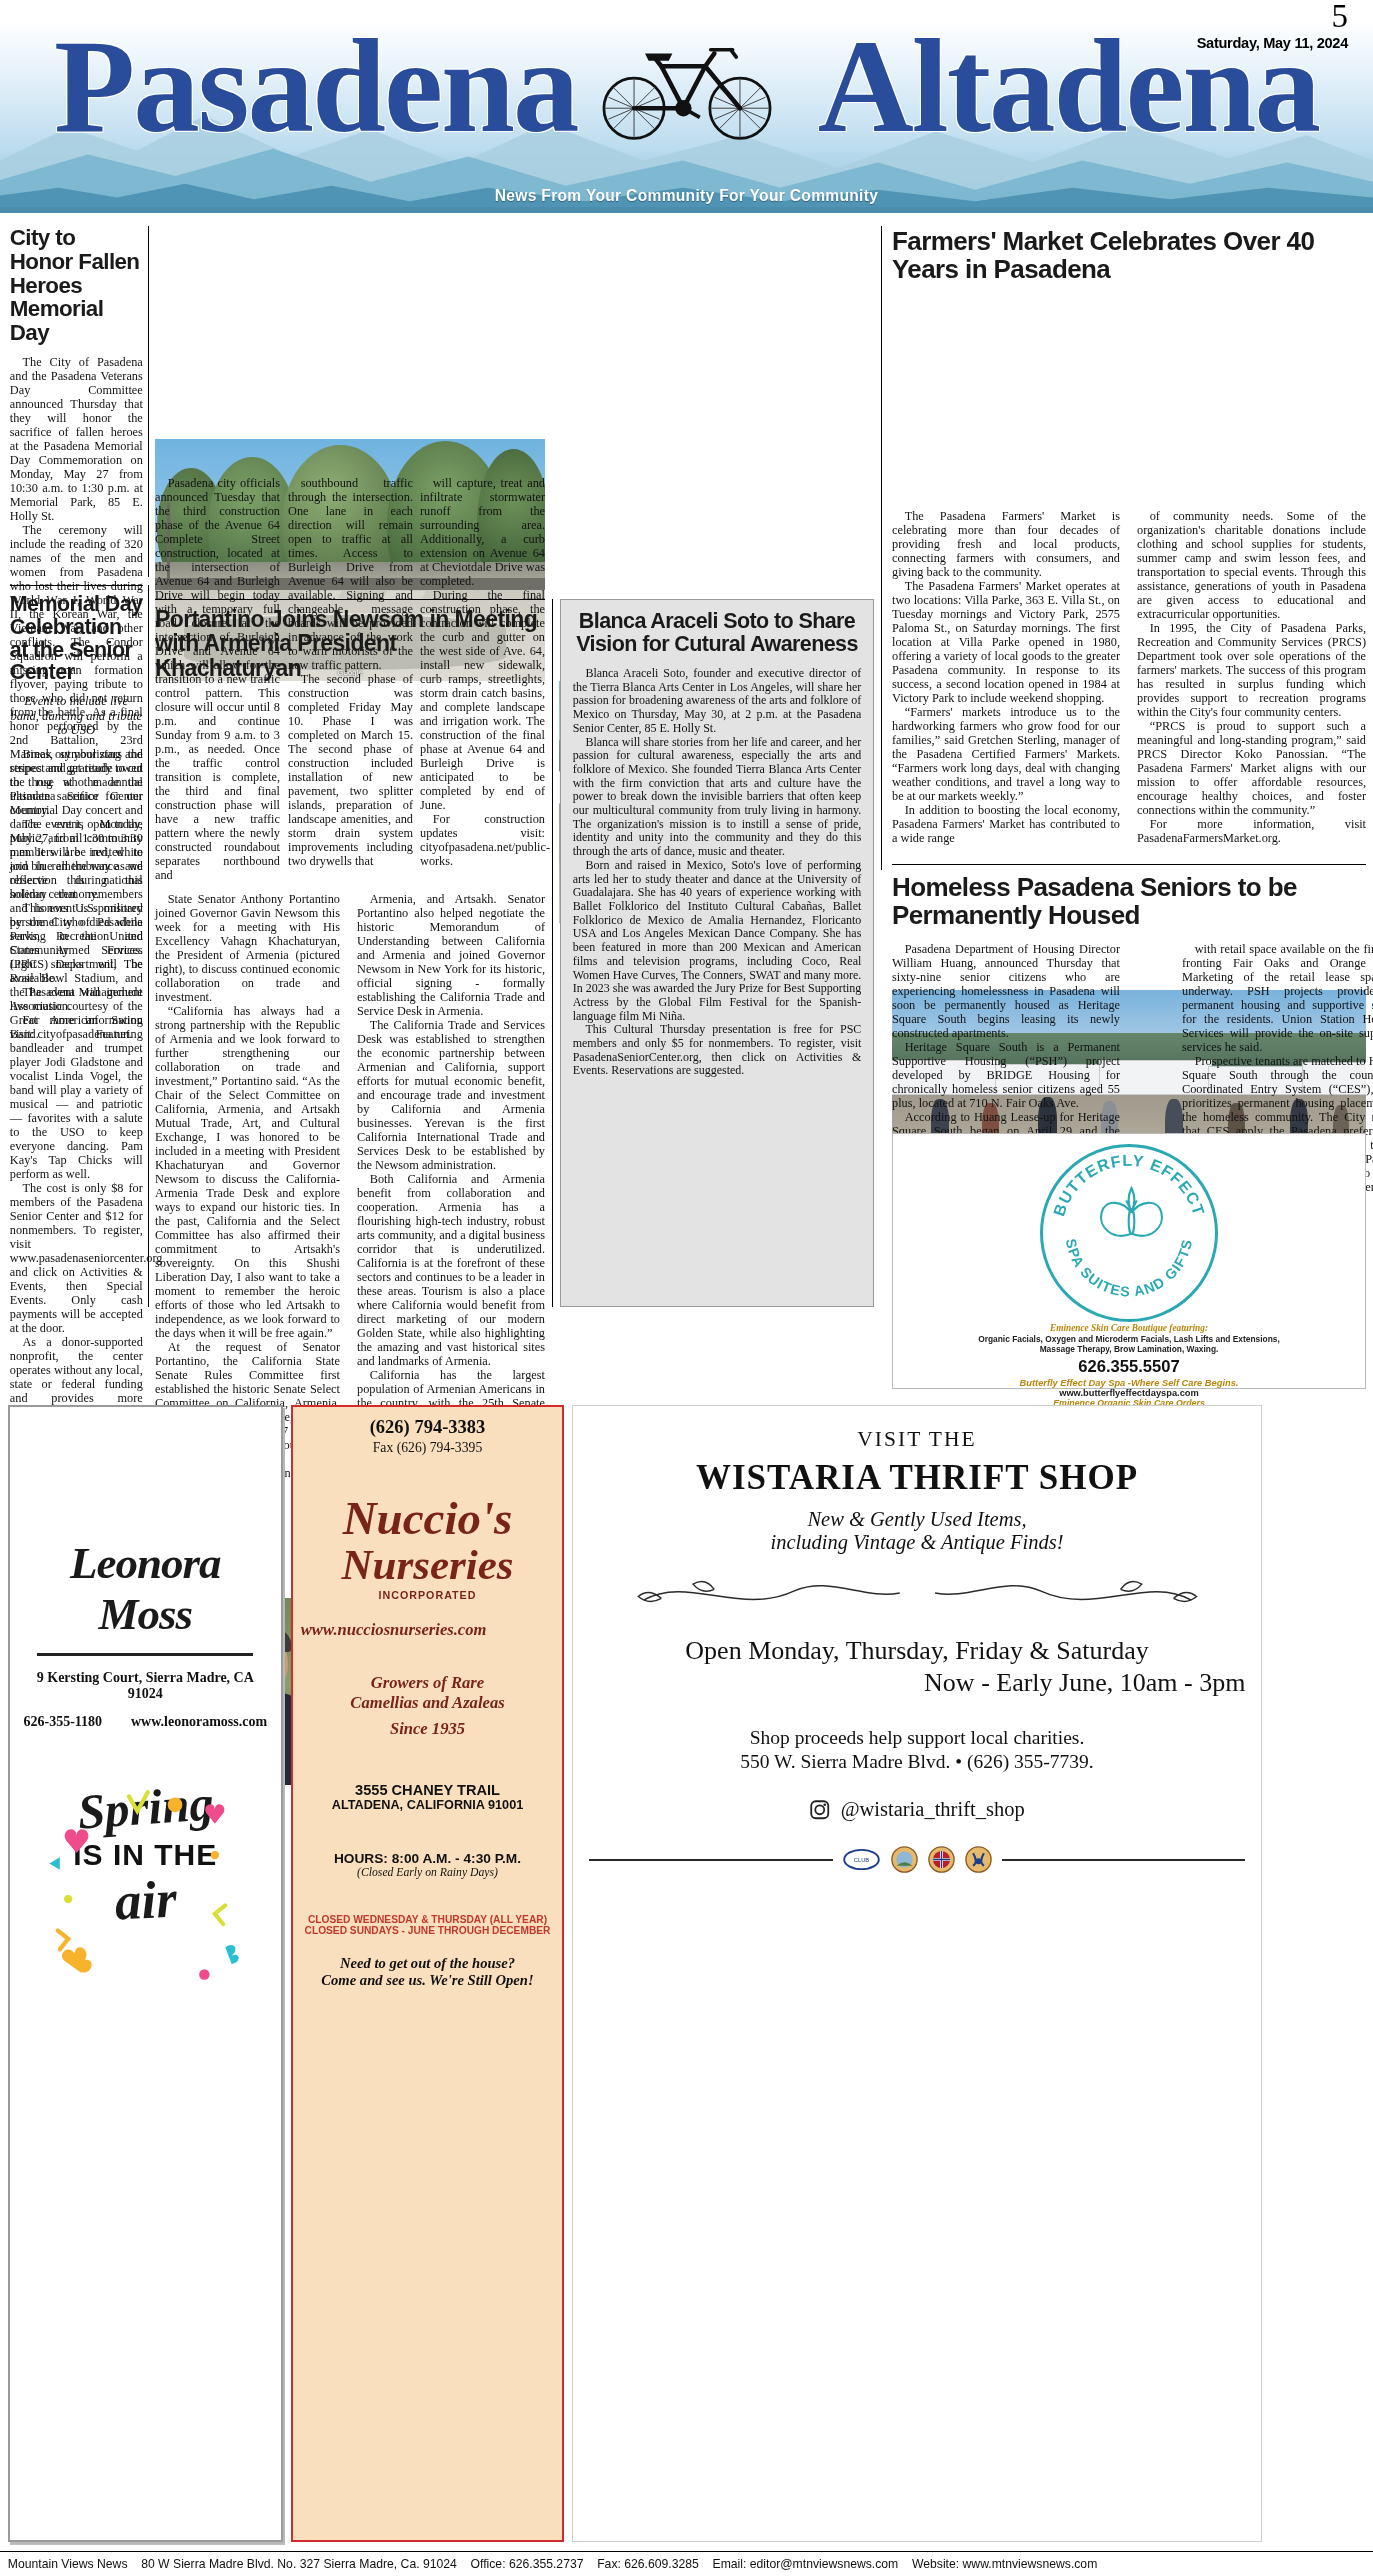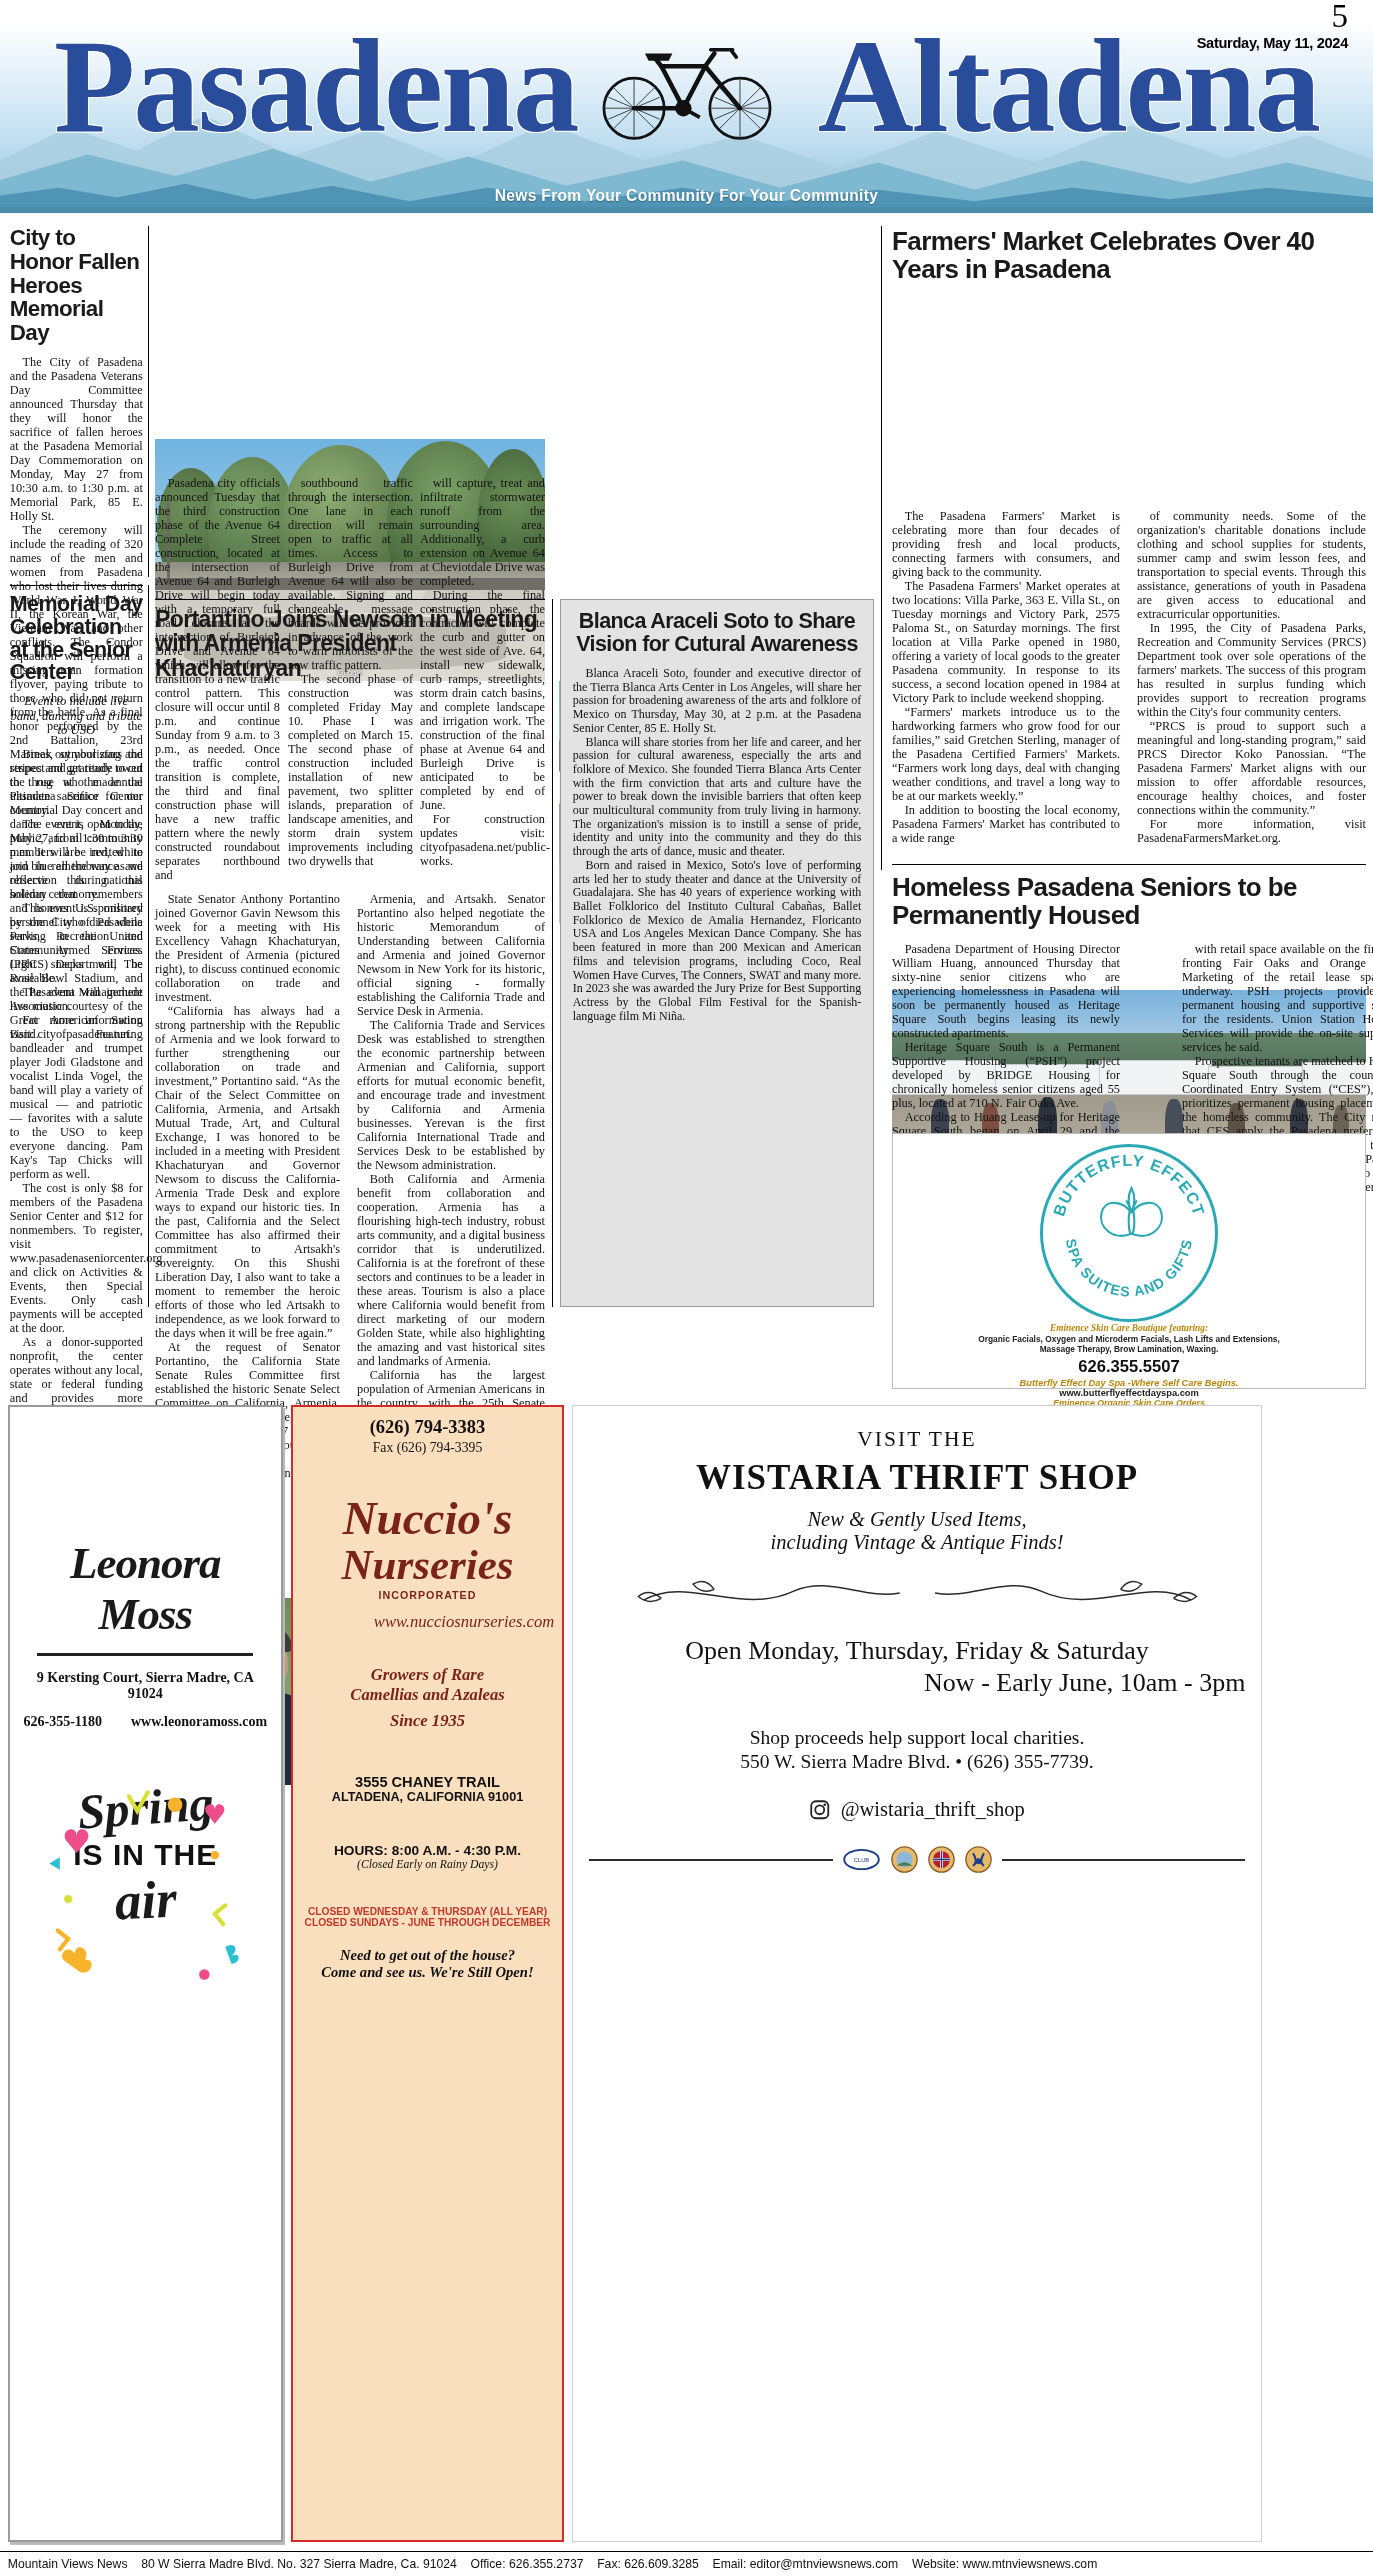--- a/index.html
+++ b/index.html
@@ -329,20 +329,21 @@
   </div>
 
   <div class="sec vrule" style="left:552px; top:599px; width:1px; height:708px;"></div>
 
   <div class="sec grey-box" style="left:560px; top:599px; width:314px; height:708px; padding:9.8px 11.7px;">
     <div class="hl" style="font-size:21.5px; text-align:center;">Blanca Araceli Soto to Share Vision for Cutural Awareness</div>
     <div class="body-txt" style="margin-top:11.7px; font-size:12px; line-height:13.7px;">
       <p>Blanca Araceli Soto, founder and executive director of the Tierra Blanca Arts Center in Los Angeles, will share her passion for broadening awareness of the arts and folklore of Mexico on Thursday, May 30, at 2 p.m. at the Pasadena Senior Center, 85 E. Holly St.</p>
       <p>Blanca will share stories from her life and career, and her passion for cultural awareness, especially the arts and folklore of Mexico. She founded Tierra Blanca Arts Center with the firm conviction that arts and culture have the power to break down the invisible barriers that often keep our multicultural community from truly living in harmony. The organization's mission is to instill a sense of pride, identity and unity into the community and they do this through the arts of dance, music and theater.</p>
       <p>Born and raised in Mexico, Soto's love of performing arts led her to study theater and dance at the University of Guadalajara. She has 40 years of experience working with Ballet Folklorico del Instituto Cultural Cabañas, Ballet Folklorico de Mexico de Amalia Hernandez, Floricanto USA and Los Angeles Mexican Dance Company. She has been featured in more than 200 Mexican and American films and television programs, including Coco, Real Women Have Curves, The Conners, SWAT and many more. In 2023 she was awarded the Jury Prize for Best Supporting Actress by the Global Film Festival for the Spanish-language film Mi Niña.</p>
+      <p>This Cultural Thursday presentation is free for PSC members and only $5 for nonmembers. To register, visit PasadenaSeniorCenter.org, then click on Activities &amp; Events. Reservations are suggested.</p>
     </div>
   </div>
 
   <div class="sec hrule" style="left:892px; top:864px; width:474px;"></div>
   <div class="sec" style="left:892px; top:874px; width:474px;">
     <div class="hl" style="font-size:26px;">Homeless Pasadena Seniors to be Permanently Housed</div>
   </div>
   <div class="sec" style="left:892px; top:942px; width:228px;">
     <div class="body-txt">
       <p>Pasadena Department of Housing Director William Huang, announced Thursday that sixty-nine senior citizens who are experiencing homelessness in Pasadena will soon be permanently housed as Heritage Square South begins leasing its newly constructed apartments.</p>
@@ -421,21 +422,21 @@
       </svg>
     </div>
   </div>
 
   <div class="ad" style="left:291px; top:1405px; width:273px; height:1137px; background:#fadfbe; border:2px solid #d12b2b; padding:9.8px 7.8px;">
     <div style="text-align:center; font-family:'Liberation Serif',serif; font-weight:bold; font-size:18.5px;">(626) 794-3383</div>
     <div style="text-align:center; font-family:'Liberation Serif',serif; font-size:13.7px; margin-top:2px;">Fax (626) 794-3395</div>
     <div class="script" style="text-align:center; font-size:47px; color:#7a2418; margin-top:39px; line-height:47px;">Nuccio's</div>
     <div class="script" style="text-align:center; font-size:43px; color:#7a2418; line-height:45px;">Nurseries</div>
     <div style="text-align:center; font-family:'Liberation Sans',sans-serif; font-size:10.7px; font-weight:bold; color:#7a2418; letter-spacing:1px; margin-top:2px;">INCORPORATED</div>
-    <div style="text-align:right; font-family:'Liberation Serif',serif; font-style:italic; font-weight:normal; font-size:16.6px; color:#7a2418; margin-top:11px;">www.nucciosnurseries.com</div>
+    <div style="text-align:left; font-family:'Liberation Serif',serif; font-style:italic; font-weight:bold; font-size:16.6px; color:#7a2418; margin-top:19px;">www.nucciosnurseries.com</div>
     <div style="text-align:center; font-family:'Liberation Serif',serif; font-style:italic; font-weight:bold; font-size:16.6px; color:#7a2418; margin-top:33px;">Growers of Rare</div>
     <div style="text-align:center; font-family:'Liberation Serif',serif; font-style:italic; font-weight:bold; font-size:16.6px; color:#7a2418;">Camellias and Azaleas</div>
     <div style="text-align:center; font-family:'Liberation Serif',serif; font-style:italic; font-weight:bold; font-size:16.6px; color:#7a2418; margin-top:5.9px;">Since 1935</div>
     <div style="text-align:center; font-family:'Liberation Sans',sans-serif; font-weight:bold; font-size:14.6px; color:#111; margin-top:43px;">3555 CHANEY TRAIL</div>
     <div style="text-align:center; font-family:'Liberation Sans',sans-serif; font-weight:bold; font-size:12.7px; color:#111;">ALTADENA, CALIFORNIA 91001</div>
     <div style="text-align:center; font-family:'Liberation Sans',sans-serif; font-weight:bold; font-size:13.7px; color:#111; margin-top:39px;">HOURS: 8:00 A.M. - 4:30 P.M.</div>
     <div style="text-align:center; font-family:'Liberation Serif',serif; font-style:italic; font-size:11.7px; color:#111;">(Closed Early on Rainy Days)</div>
     <div style="text-align:center; font-family:'Liberation Sans',sans-serif; font-weight:bold; font-size:10.2px; color:#c0392b; margin-top:35px;">CLOSED WEDNESDAY &amp; THURSDAY (ALL YEAR)</div>
     <div style="text-align:center; font-family:'Liberation Sans',sans-serif; font-weight:bold; font-size:10.2px; color:#c0392b;">CLOSED SUNDAYS - JUNE THROUGH DECEMBER</div>
     <div class="script" style="text-align:center; font-size:14.6px; color:#111; margin-top:19.5px;">Need to get out of the house?</div>

